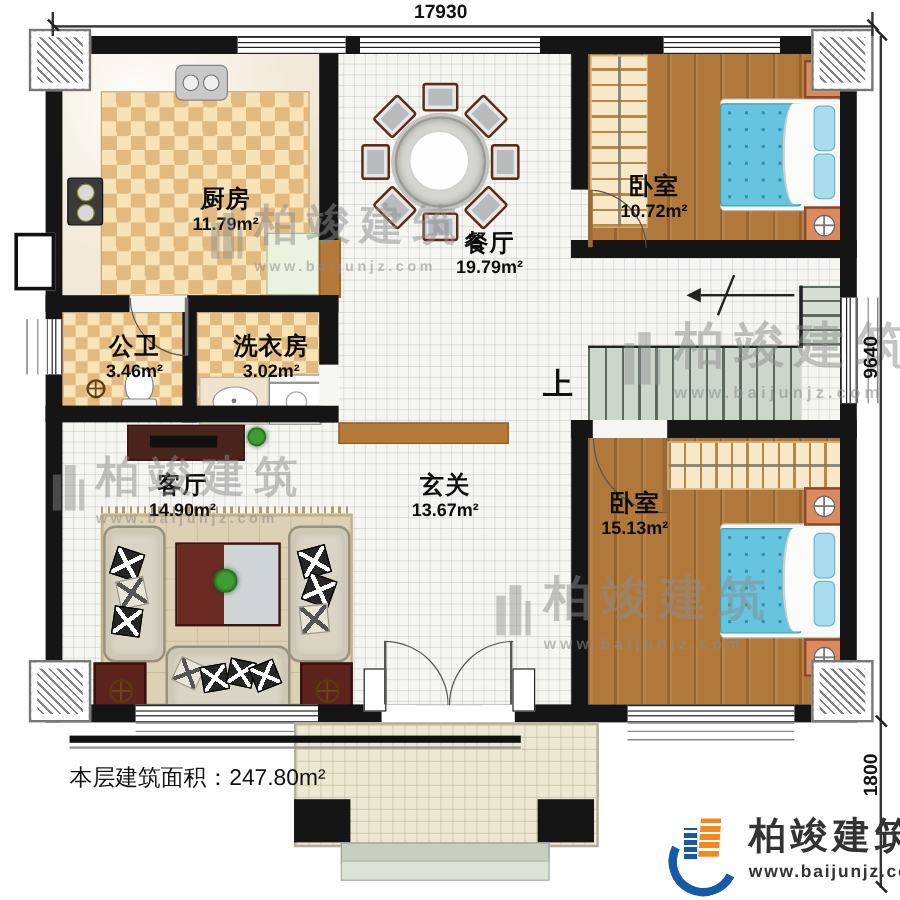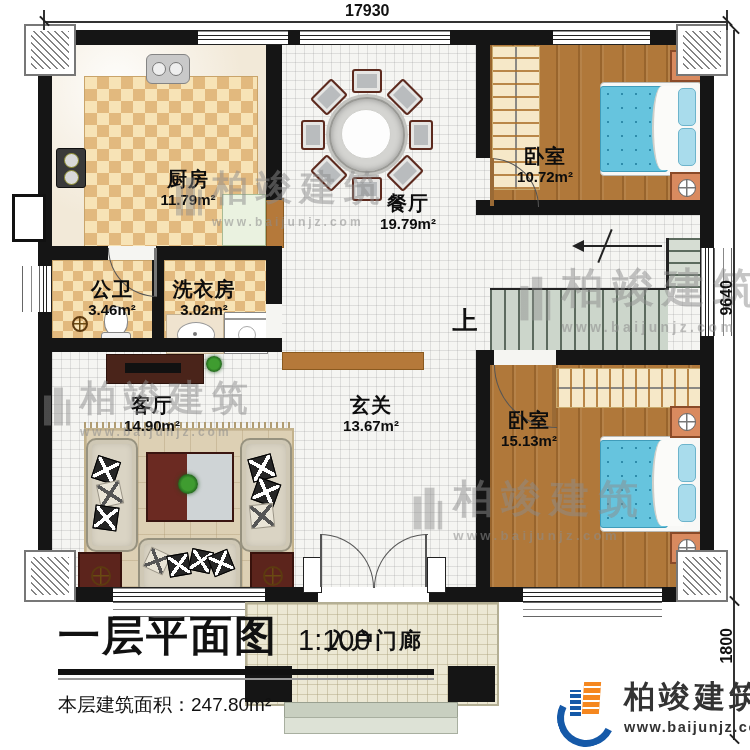--- a/index.html
+++ b/index.html
@@ -301,54 +301,53 @@
   <div class="abs pilaster" style="left:24px;top:550px;width:48px;height:48px;"></div>
   <div class="abs pilaster" style="left:676px;top:550px;width:48px;height:48px;"></div>
   <div class="abs" style="left:12px;top:194px;width:28px;height:42px;background:#fff;border:3px solid #111;"></div>
 
   <div class="abs porchfloor" style="left:245px;top:602px;width:250px;height:100px;"></div>
   <div class="abs wall" style="left:245px;top:666px;width:47px;height:36px;"></div>
   <div class="abs wall" style="left:448px;top:666px;width:47px;height:36px;"></div>
   <div class="abs" style="left:284px;top:702px;width:172px;height:15px;background:#c8cfc0;border:1.5px solid #99a090;"></div>
   <div class="abs" style="left:284px;top:717px;width:172px;height:15px;background:#dde2d6;border:1.5px solid #a8afa0;"></div>
 
-  <div class="abs room-label" style="left:188px;top:188px;">
+  <div class="abs room-label" style="left:188px;top:176px;">
     <div class="room-name">厨房</div>
     <div class="room-area">11.79m²</div>
   </div>
   <div class="abs room-label" style="left:408px;top:212px;">
     <div class="room-name">餐厅</div>
     <div class="room-area">19.79m²</div>
   </div>
   <div class="abs room-label" style="left:545px;top:165px;">
     <div class="room-name">卧室</div>
     <div class="room-area">10.72m²</div>
   </div>
   <div class="abs uplabel" style="left:465px;top:320px;">上</div>
   <div class="abs room-label" style="left:112px;top:298px;">
     <div class="room-name">公卫</div>
     <div class="room-area">3.46m²</div>
   </div>
-  <div class="abs room-label" style="left:204px;top:298px;">
+  <div class="abs room-label" style="left:226px;top:298px;">
     <div class="room-name">洗衣房</div>
     <div class="room-area">3.02m²</div>
   </div>
   <div class="abs room-label" style="left:152px;top:414px;">
     <div class="room-name">客厅</div>
     <div class="room-area">14.90m²</div>
   </div>
   <div class="abs room-label" style="left:371px;top:414px;">
     <div class="room-name">玄关</div>
     <div class="room-area">13.67m²</div>
   </div>
   <div class="abs room-label" style="left:529px;top:429px;">
     <div class="room-name">卧室</div>
     <div class="room-area">15.13m²</div>
   </div>
-  <div class="abs porch-label" style="left:375px;top:641px;">入户门廊</div>
 
   <div class="abs wm" style="left:280px;top:196px;">
     <div class="wm-icon"></div>
     <div>
         <div class="wm-text">柏竣建筑</div>
         <div class="wm-url">www.baijunjz.com</div>
       </div>
   </div>
   <div class="abs wm" style="left:640px;top:298px;transform:translate(-50%,-50%) scale(1.15);">
     <div class="wm-icon"></div>
@@ -380,24 +379,20 @@
   <div class="abs tick" style="left:721px;top:20px;"></div>
   <div class="abs dim-line" style="left:733px;top:30px;width:1.5px;height:572px;"></div>
   <div class="abs dim-text vert" style="left:718px;top:280px;">9640</div>
   <div class="abs tick" style="left:728px;top:28px;"></div>
   <div class="abs tick" style="left:728px;top:600px;"></div>
   <div class="abs dim-line" style="left:733px;top:602px;width:1.5px;height:138px;"></div>
   <div class="abs dim-text vert" style="left:718px;top:628px;">1800</div>
   <div class="abs tick" style="left:728px;top:738px;"></div>
 
   <div class="abs" style="left:58px;top:608px;width:382px;">
-    <div class="tb-row1">
-      <div class="tb-title">一层平面图</div>
-      <div class="tb-scale">1:100</div>
-    </div>
     <div class="tb-rule1" style="width:376px;"></div>
     <div class="tb-rule2" style="width:376px;"></div>
     <div class="tb-stats">
       <div><span>本层建筑面积：</span><span>247.80m²</span></div>
 
     </div>
   </div>
 
   <div class="abs logo" style="left:556px;top:676px;">
     <div class="logo-icon">

